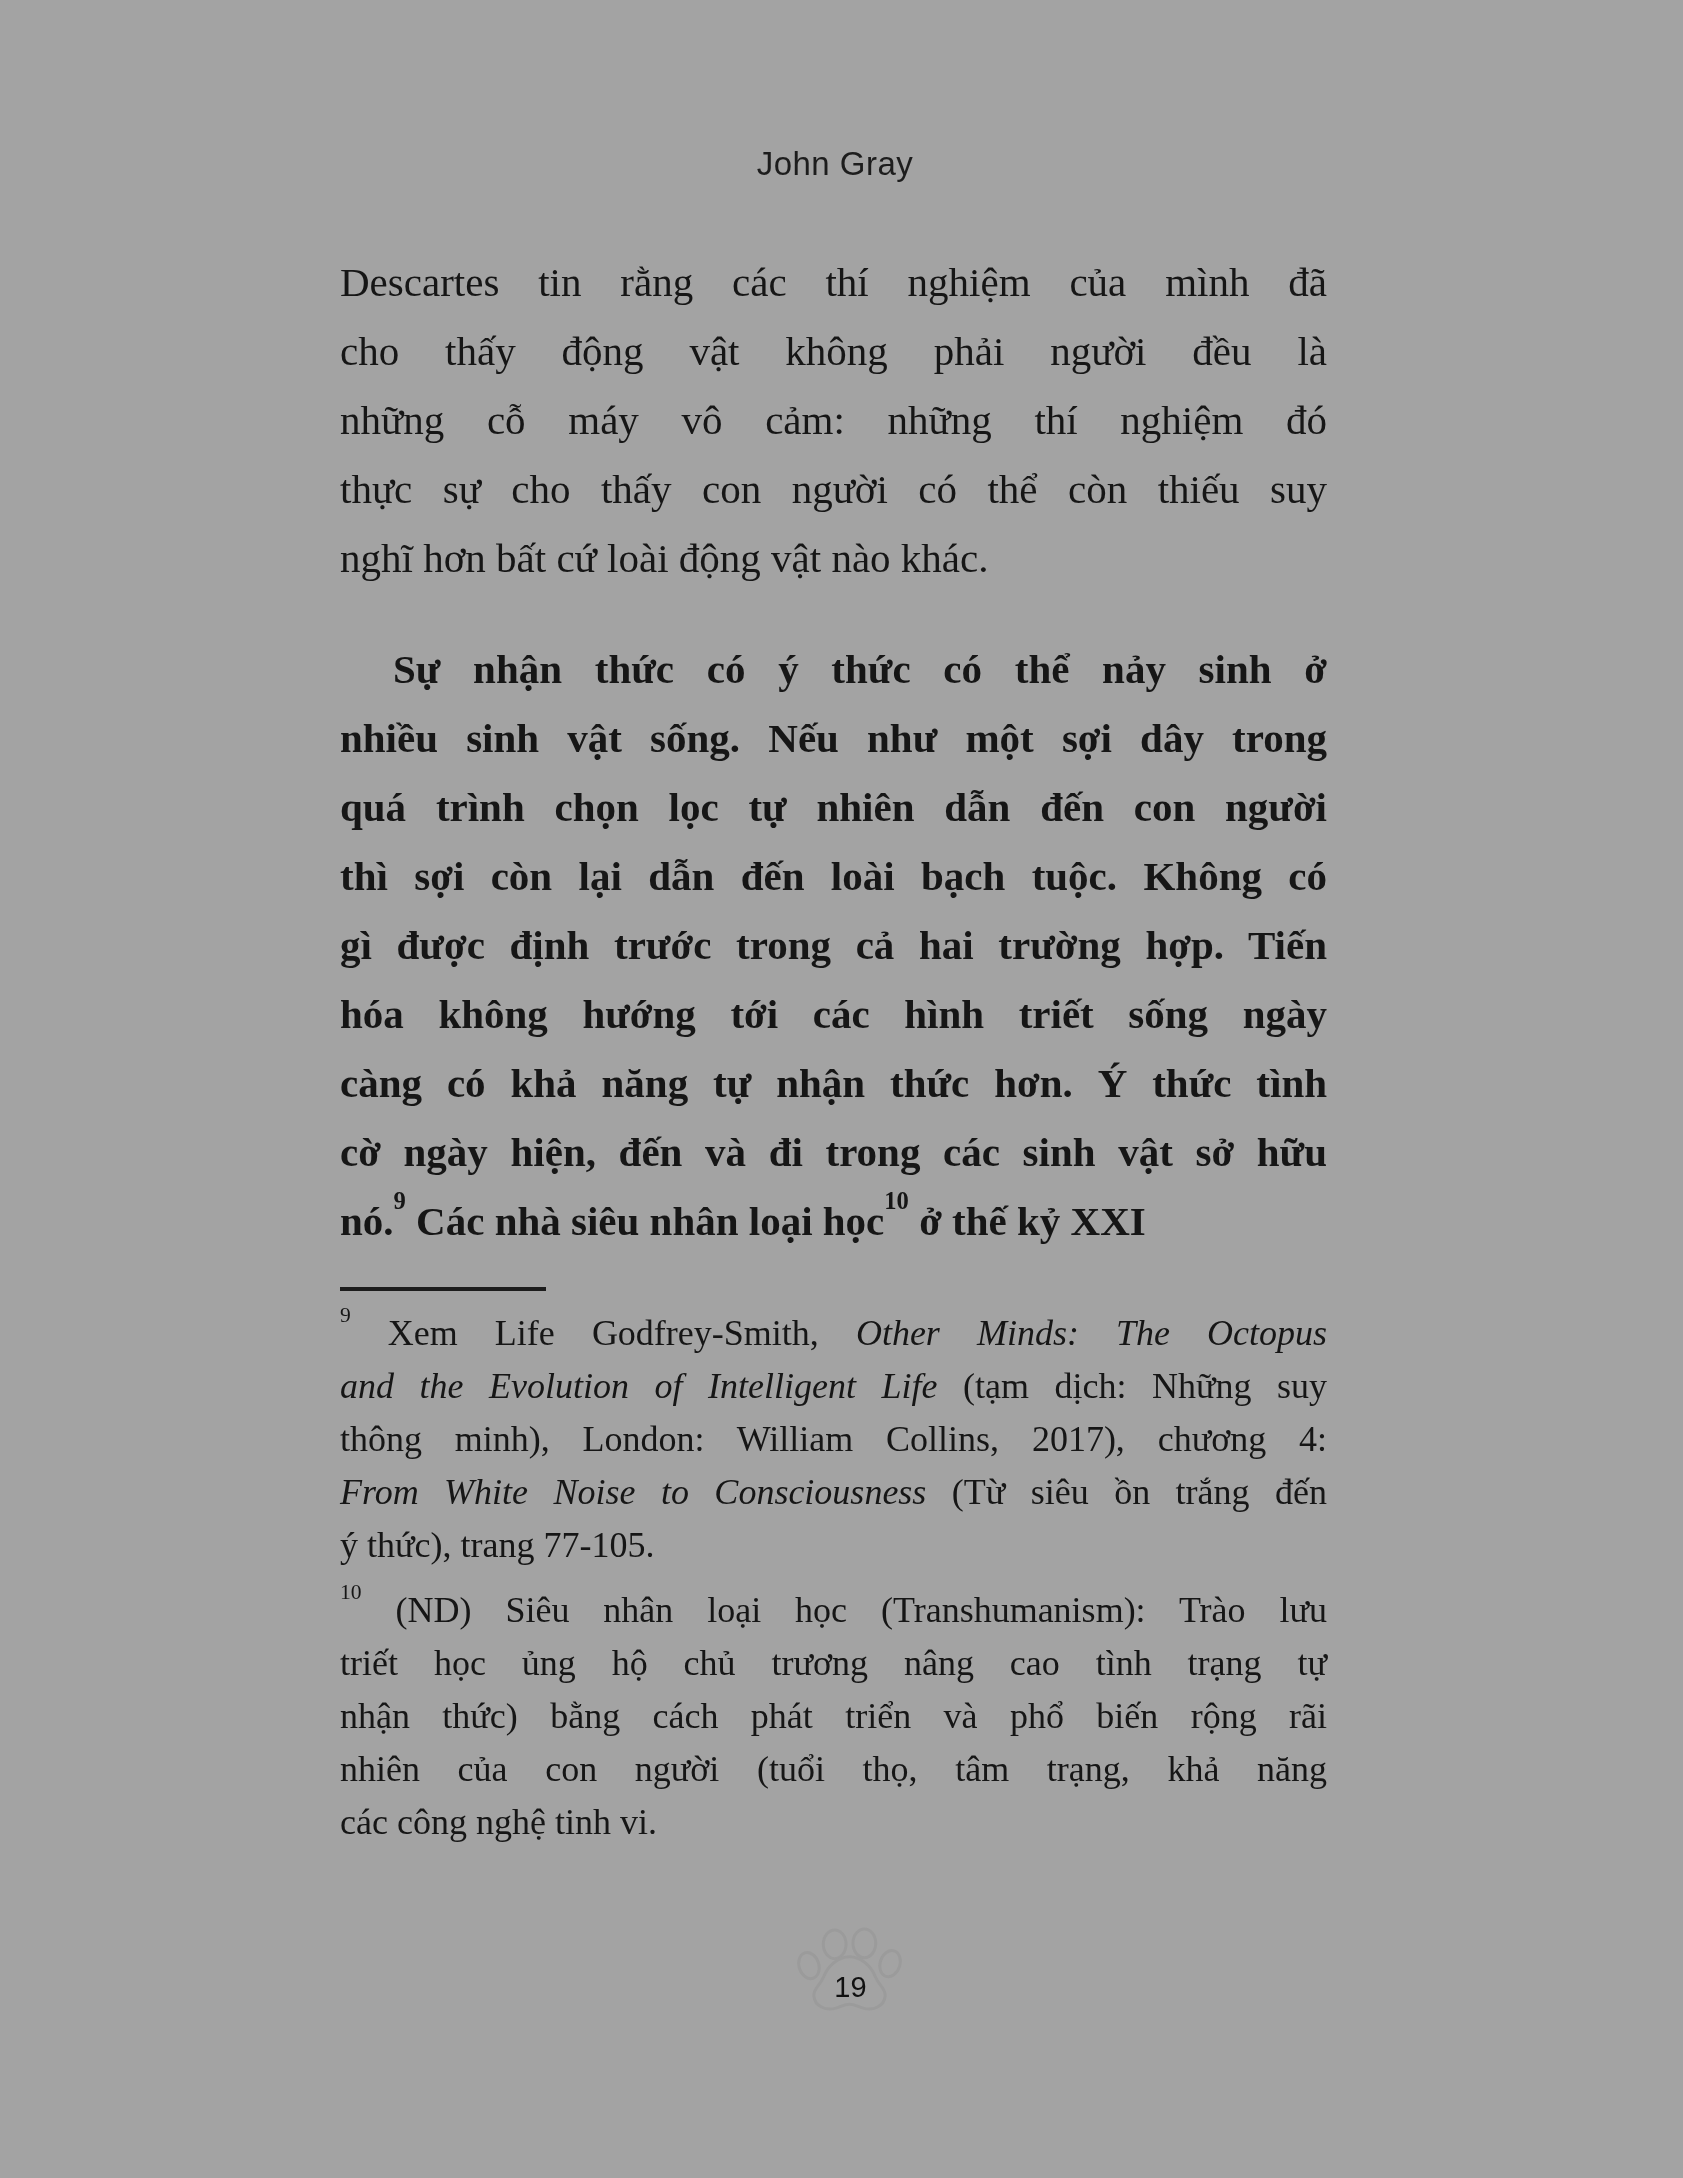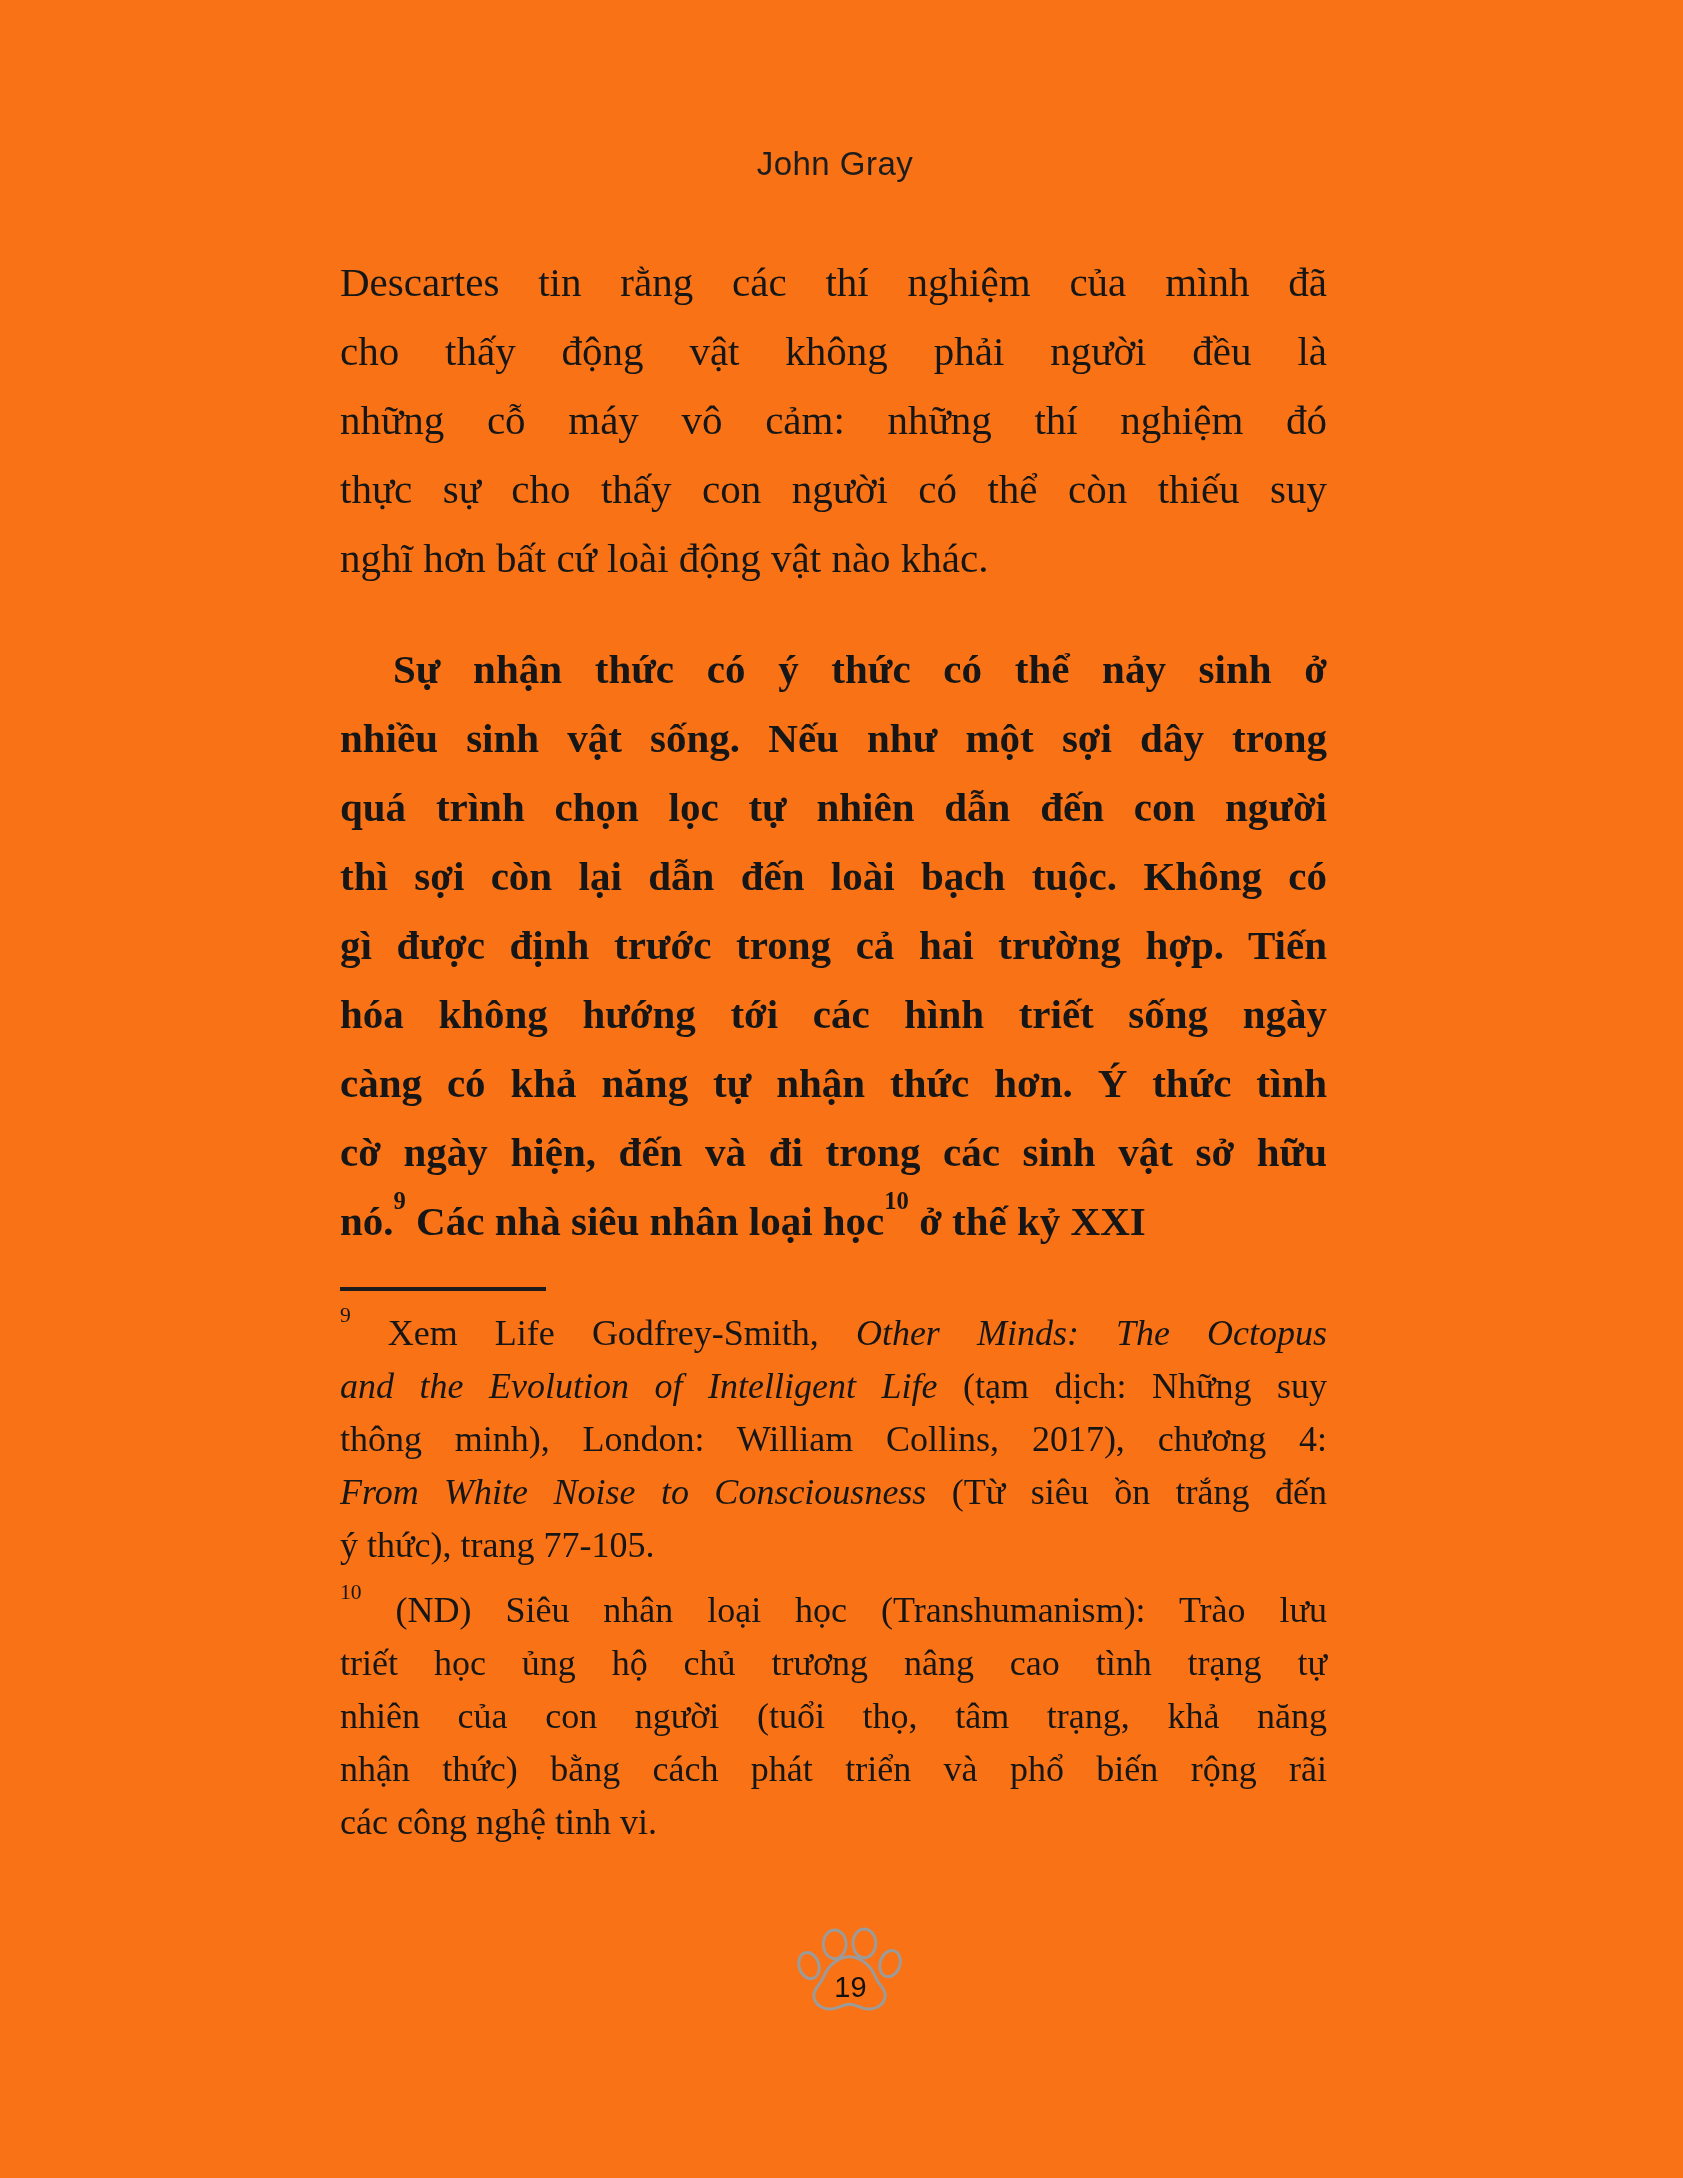--- a/index.html
+++ b/index.html
@@ -1,17 +1,17 @@
 <!DOCTYPE html>
 <html><head>
 <meta charset="utf-8">
 <style>
   html,body{margin:0;padding:0;background:#ffffff;}
   .page{
-    position:relative;width:1683px;height:2178px;background:#f97316;
+    position:relative;width:1683px;height:2178px;background:#a3a3a3;
     font-family:"Liberation Serif",serif;color:#161616;overflow:hidden;
   }
   .running-head{
     position:absolute;top:145px;left:342px;width:986px;text-align:center;
     font-family:"Liberation Sans",sans-serif;font-size:33px;letter-spacing:0.5px;color:#1d1d1d;
   }
   .body-text{position:absolute;left:340px;top:248px;width:987px;}
   .para{font-size:41px;line-height:69px;}
   .para + .para{margin-top:42px;font-weight:bold;}
   .line{text-align:justify;text-align-last:justify;}
@@ -63,22 +63,22 @@
       <div class="footnote">
         <div class="line"><sup>9</sup><span> Xem Life Godfrey-Smith, </span><i>Other Minds: The Octopus</i></div>
         <div class="line"><i>and the Evolution of Intelligent Life</i><span> (tạm dịch: Những suy</span></div>
         <div class="line"><span>thông minh), London: William Collins, 2017), chương 4:</span></div>
         <div class="line"><i>From White Noise to Consciousness</i><span> (Từ siêu ồn trắng đến</span></div>
         <div class="line"><span>ý thức), trang 77-105.</span></div>
       </div>
       <div class="footnote">
         <div class="line"><sup>10</sup><span> (ND) Siêu nhân loại học (Transhumanism): Trào lưu</span></div>
         <div class="line"><span>triết học ủng hộ chủ trương nâng cao tình trạng tự</span></div>
+        <div class="line"><span>nhận thức) bằng cách phát triển và phổ biến rộng rãi</span></div>
         <div class="line"><span>nhiên của con người (tuổi thọ, tâm trạng, khả năng</span></div>
-        <div class="line"><span>nhận thức) bằng cách phát triển và phổ biến rộng rãi</span></div>
         <div class="line"><span>các công nghệ tinh vi.</span></div>
       </div>
     </section>
 
   <div class="paw">
     <svg width="109" height="91" viewBox="0 0 110 92" fill="none" stroke="#9b9b9b" stroke-width="3">
       <ellipse cx="13" cy="39" rx="10" ry="13.5" transform="rotate(-18 13 39)"></ellipse>
       <ellipse cx="39" cy="17.5" rx="11.5" ry="14.5"></ellipse>
       <ellipse cx="69" cy="16.5" rx="11.5" ry="14.5"></ellipse>
       <ellipse cx="95" cy="37" rx="10" ry="13.5" transform="rotate(18 95 37)"></ellipse>

